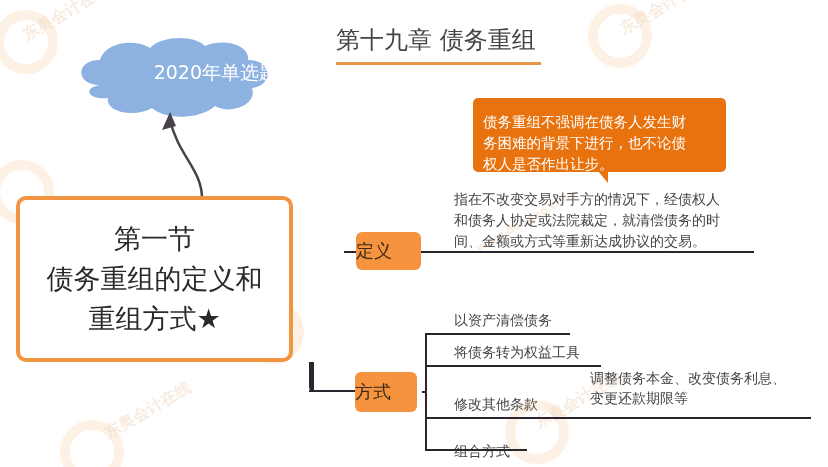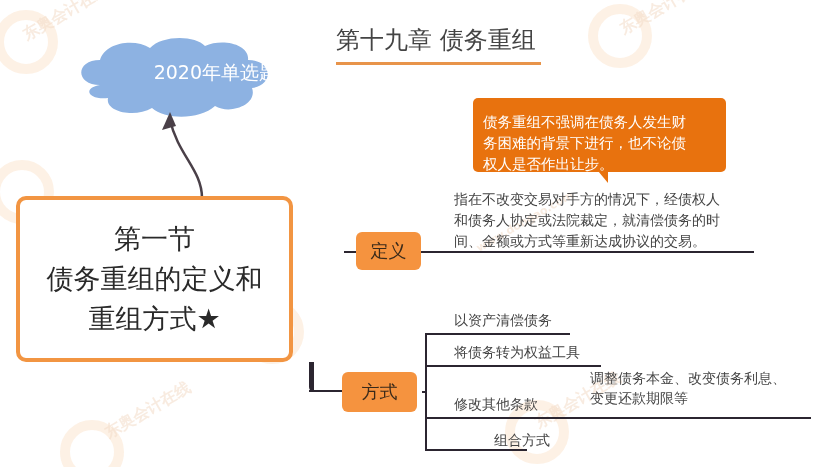--- a/index.html
+++ b/index.html
@@ -25,21 +25,21 @@
   .chapter-underline { left:336px; top:62px; width:205px; height:3px; background:#e8944a; }
   .cloud-label { left:98px; top:60px; width:180px; text-align:right; font-size:19px; color:#fff; }
   .main-node {
     left:16px; top:196px; width:277px; height:166px;
     border:4px solid #f29542; border-radius:10px; background:#fff;
     display:flex; flex-direction:column; align-items:center; justify-content:center;
     font-size:27px; color:#2a2a2a; line-height:40px; box-sizing:border-box;
   }
   .branch {
     background:#f5933f; border-radius:6px; color:#3a2a1a; font-size:18px;
-    display:flex; align-items:center; justify-content:center;
+    display:flex; align-items:center; 
   }
   .callout {
     left:473px; top:98px; width:253px; height:74px; background:#e8720e; border-radius:5px;
     color:#fff; font-size:14.5px; line-height:21px; padding:14px 10px; box-sizing:border-box;
   }
   .callout-tail {
     left:598px; top:171px; width:0; height:0;
     border-left:10px solid transparent; border-right:0 solid transparent; border-top:12px solid #e8720e;
   }
   .def-text {
@@ -97,33 +97,33 @@
   <div>间、金额或方式等重新达成协议的交易。</div>
 </div>
 
 <div class="abs callout">
   <div>债务重组不强调在债务人发生财</div>
   <div>务困难的背景下进行，也不论债</div>
   <div>权人是否作出让步。</div>
 </div>
 <div class="abs callout-tail"></div>
 
-<div class="abs branch" style="left:342px;top:372px;width:75px;height:40px;">
+<div class="abs branch" style="left:355px;top:372px;width:62px;height:40px;">
   <span>方式</span>
 </div>
 <div class="line" style="left:422px;top:391px;width:5px;height:2px;"></div>
 <div class="line" style="left:425px;top:334px;width:2px;height:117px;"></div>
 
 <div class="abs leaf" style="left:454px;top:312px;">以资产清偿债务</div>
 <div class="line" style="left:425px;top:333px;width:145px;height:2px;"></div>
 
 <div class="abs leaf" style="left:454px;top:344px;">将债务转为权益工具</div>
 <div class="line" style="left:425px;top:365px;width:176px;height:2px;"></div>
 
 <div class="abs leaf" style="left:454px;top:396px;">修改其他条款</div>
 <div class="line" style="left:425px;top:417px;width:386px;height:2px;"></div>
 <div class="abs leaf" style="left:590px;top:368px;line-height:20px;">
   <div>调整债务本金、改变债务利息、</div>
   <div>变更还款期限等</div>
 </div>
 
-<div class="abs leaf" style="left:454px;top:432px;margin-left:40px;">组合方式</div>
+<div class="abs leaf" style="left:454px;top:443px;">组合方式</div>
 <div class="line" style="left:425px;top:449px;width:102px;height:2px;"></div>
 
 </body></html>

